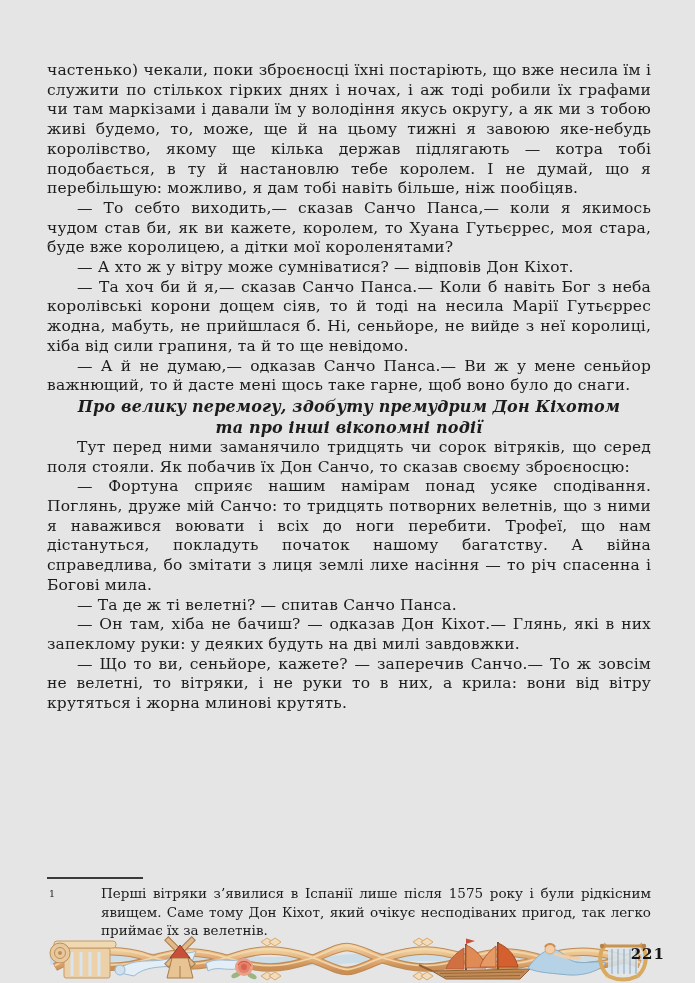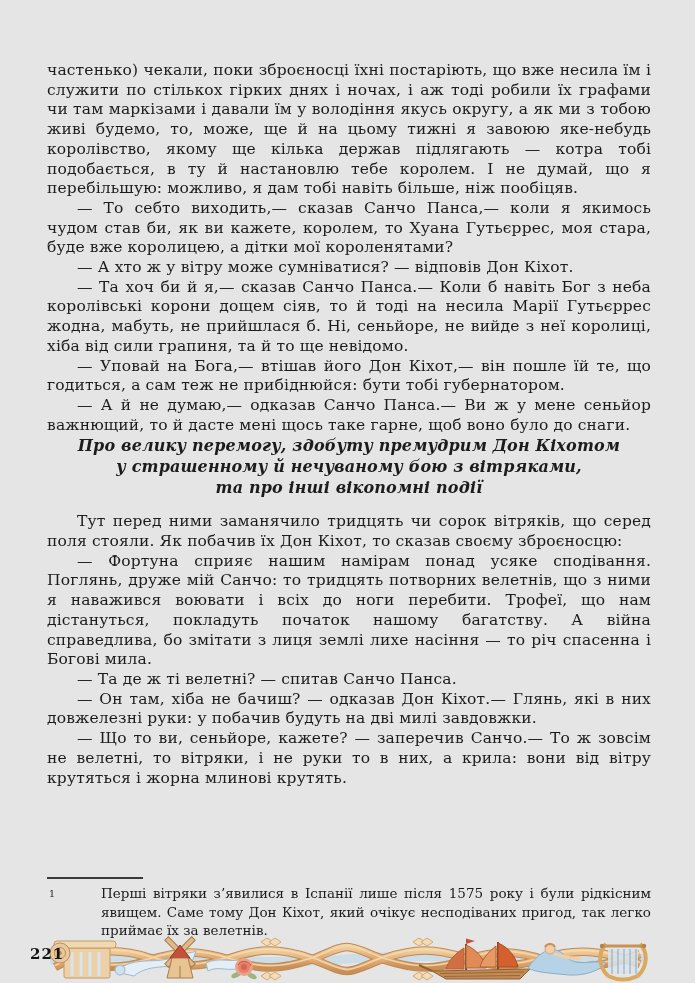--- a/index.html
+++ b/index.html
@@ -4,55 +4,53 @@
 <style>
   html,body{margin:0;padding:0;}
   body{width:695px;height:983px;background:#ffffff;font-family:"DejaVu Serif","Liberation Serif",serif;color:#1c1c1c;}
   .page{position:relative;width:695px;height:983px;overflow:hidden;background:#e5e5e5;}
   .text-block{position:absolute;left:47px;top:61px;width:604px;height:816px;overflow:hidden;
               font-size:15.5px;line-height:19.7px;text-align:justify;letter-spacing:0.15px;}
   .text-block p{margin:0;text-indent:30px;}
   .text-block p.no-indent{text-indent:0;}
   .chapter-heading{margin:10px 0 4px;text-align:center;font-size:21px;font-weight:bold;
                    color:#da251d;letter-spacing:0.5px;text-indent:0;}
-  .chapter-subtitle{margin:0 0 14px;text-align:center;font-style:italic;font-weight:bold;
+  .chapter-subtitle{margin:0 0 0;text-align:center;font-style:italic;font-weight:bold;
                     font-size:16px;line-height:21px;}
   .footnote{position:absolute;left:47px;top:877px;width:604px;font-size:13.5px;line-height:18.6px;}
   .fn-rule{width:96px;height:0;border-top:2px solid #3a3a3a;margin-bottom:5px;}
   .fn-row{display:flex;}
   .fn-marker{flex:0 0 30px;width:30px;font-size:9.5px;padding-top:1px;padding-left:2px;box-sizing:border-box;}
   .fn-body{flex:1;text-align:justify;margin-left:24px;}
   .ornament{position:absolute;left:30px;top:936px;width:635px;height:46px;}
   .ornament svg{display:block;}
-  .page-number{position:absolute;left:0;top:9px;width:100%;text-align:left;
+  .page-number{position:absolute;left:0;top:9px;width:100%;text-align:right;
                font-size:15px;font-weight:bold;color:#151515;letter-spacing:1px;}
 </style>
 </head>
 <body>
 
 <div class="page">
 
   <main class="text-block">
     <p class="no-indent">частенько) чекали, поки зброєносці їхні постаріють, що вже несила їм і служити по стількох гірких днях і ночах, і аж тоді робили їх графами чи там маркізами і давали їм у володіння якусь округу, а як ми з тобою живі будемо, то, може, ще й на цьому тижні я завоюю яке-небудь королівство, якому ще кілька держав підлягають — котра тобі подобається, в ту й настановлю тебе королем. І не думай, що я перебільшую: можливо, я дам тобі навіть більше, ніж пообіцяв.</p>
     <p>— То себто виходить,— сказав Санчо Панса,— коли я якимось чудом став би, як ви кажете, королем, то Хуана Гутьєррес, моя стара, буде вже королицею, а дітки мої короленятами?</p>
     <p>— А хто ж у вітру може сумніватися? — відповів Дон Кіхот.</p>
     <p>— Та хоч би й я,— сказав Санчо Панса.— Коли б навіть Бог з неба королівські корони дощем сіяв, то й тоді на несила Марії Гутьєррес жодна, мабуть, не прийшлася б. Ні, сеньйоре, не вийде з неї королиці, хіба від сили грапиня, та й то ще невідомо.</p>
-    <p>— Уповай на Бога,— втішав його Дон Кіхот,— він пошле їй те, що годиться, а сам теж не прибіднюйся: бути тобі губернатором.</p>
     <p>— А й не думаю,— одказав Санчо Панса.— Ви ж у мене сеньйор важнющий, то й дасте мені щось таке гарне, щоб воно було до снаги.</p>
 
     <div class="chapter-subtitle">
       <div>Про велику перемогу, здобуту премудрим Дон Кіхотом</div>
-      <div>у страшенному й нечуваному бою з вітряками,</div>
       <div>та про інші вікопомні події</div>
     </div>
 
-    <p>Тут перед ними заманячило тридцять чи сорок вітряків, що серед поля стояли. Як побачив їх Дон Кіхот, то сказав своєму зброєносцю:</p>
+    <p>Тут перед ними заманячило тридцять чи сорок вітряків, що серед поля стояли. Як побачив їх Дон Санчо, то сказав своєму зброєносцю:</p>
     <p>— Фортуна сприяє нашим намірам понад усяке сподівання. Поглянь, друже мій Санчо: то тридцять потворних велетнів, що з ними я наважився воювати і всіх до ноги перебити. Трофеї, що нам дістануться, покладуть початок нашому багатству. А війна справедлива, бо змітати з лиця землі лихе насіння — то річ спасенна і Богові мила.</p>
     <p>— Та де ж ті велетні? — спитав Санчо Панса.</p>
-    <p>— Он там, хіба не бачиш? — одказав Дон Кіхот.— Глянь, які в них довжелезні руки: у побачив будуть на дві милі завдовжки.</p>
+    <p>— Он там, хіба не бачиш? — одказав Дон Кіхот.— Глянь, які в них запеклому руки: у деяких будуть на дві милі завдовжки.</p>
     <p>— Що то ви, сеньйоре, кажете? — заперечив Санчо.— То ж зовсім не велетні, то вітряки, і не руки то в них, а крила: вони від вітру крутяться і жорна млинові крутять.</p>
 
   </main>
 
   <div class="footnote">
     <div class="fn-rule"></div>
     <div class="fn-row">
       <sup class="fn-marker">1</sup>
       <span class="fn-body">Перші вітряки з’явилися в Іспанії лише після 1575 року і були рідкісним явищем. Саме тому Дон Кіхот, який очікує несподіваних пригод, так легко приймає їх за велетнів.</span>
     </div>

